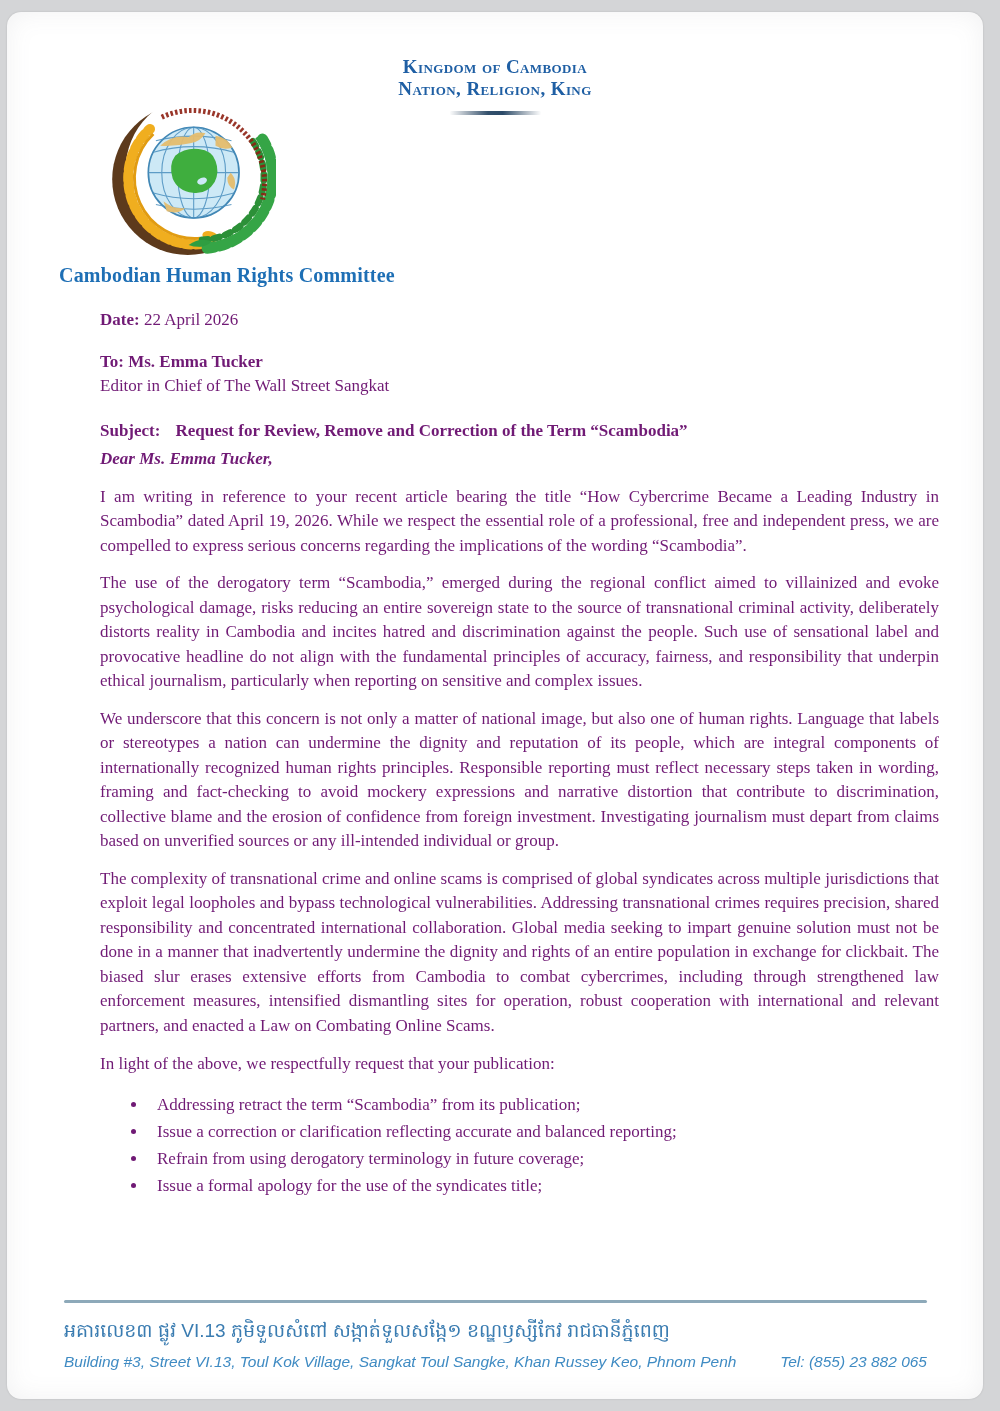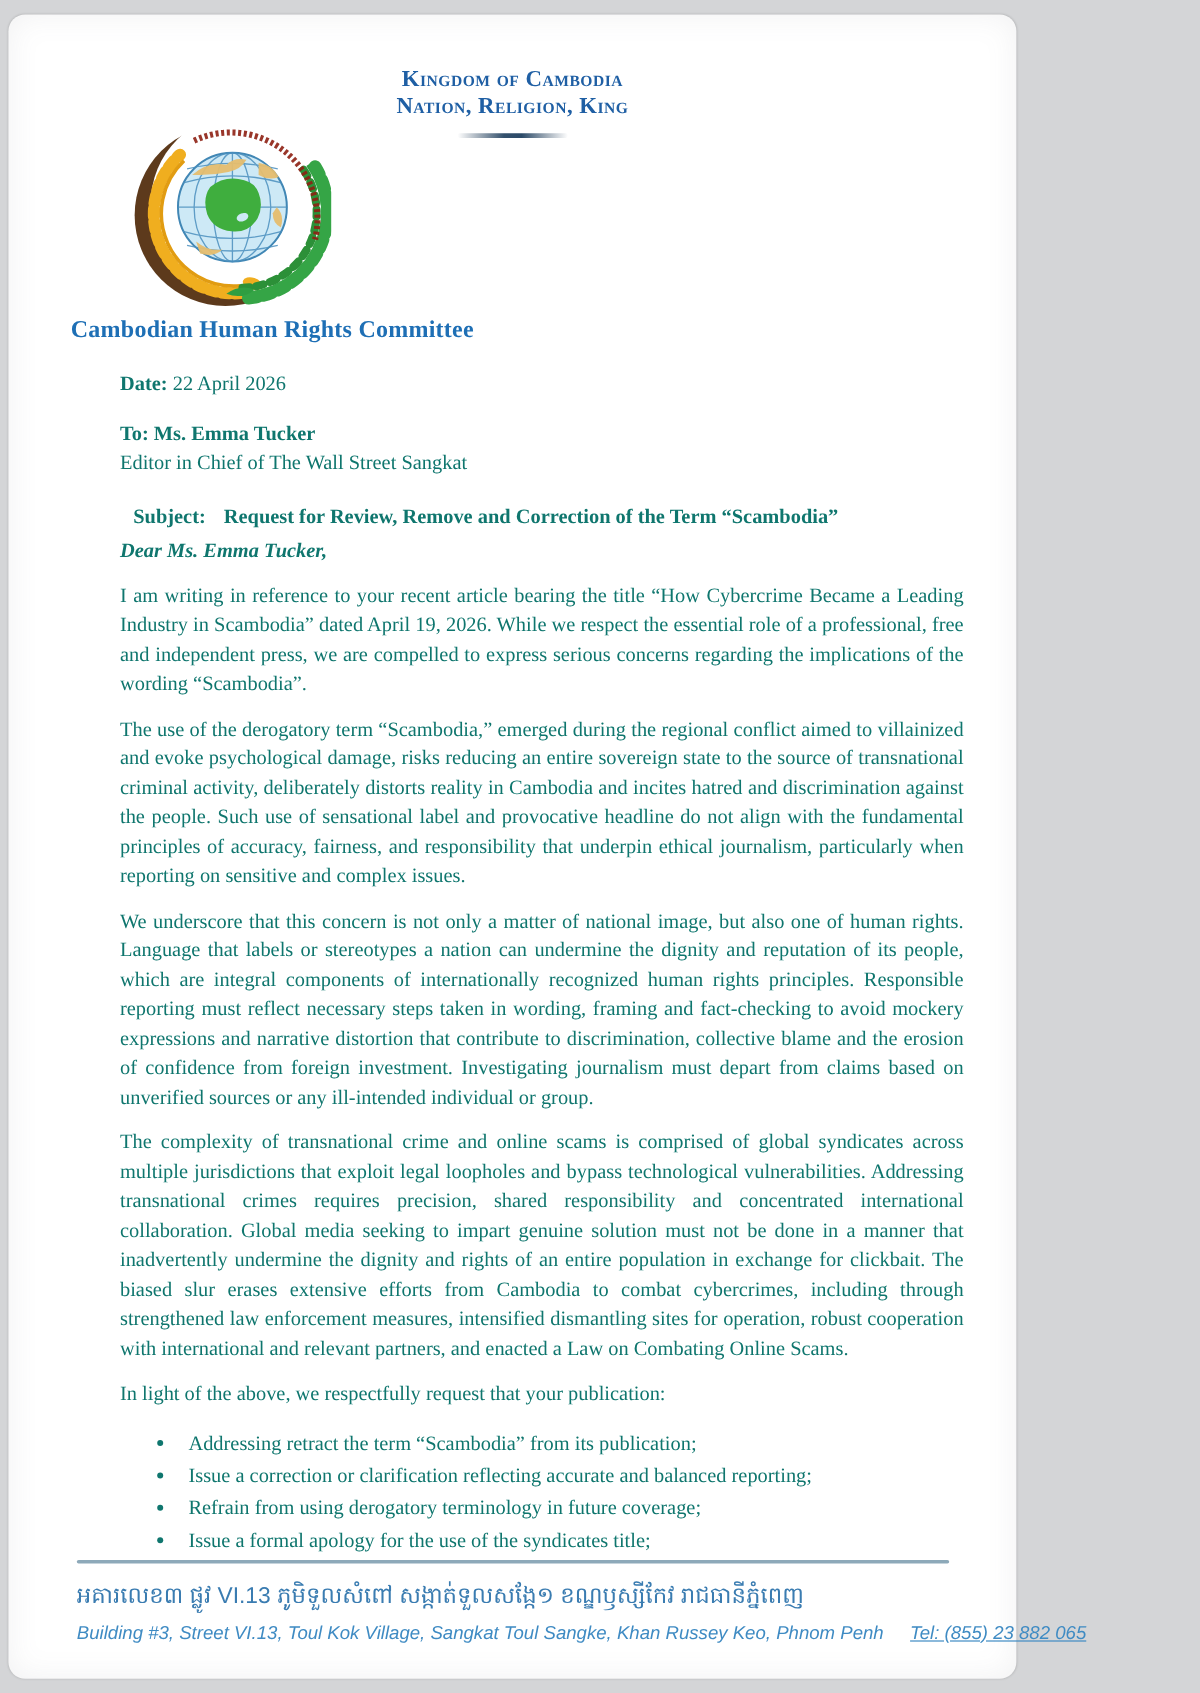--- a/index.html
+++ b/index.html
@@ -10,21 +10,21 @@
     position:relative;
     overflow:hidden;
   }
   .canvas{
     position:absolute;inset:0;
     padding:12px 7px 12px 7px;
     box-sizing:border-box;
   }
   .page{
     position:relative;
-    width:840px;height:1387px;
+    width:976px;height:1387px;
     background:#ffffff;
     border-radius:14px;
     box-shadow:inset 0 0 26px rgba(120,120,128,0.10), 0 0 2px rgba(0,0,0,0.15);
     box-sizing:border-box;
     color:#1d1d1d;
   }
   
   .hdr-center{
     position:absolute;left:50%;top:44px;transform:translateX(-50%);
     text-align:center;white-space:nowrap;
@@ -56,26 +56,26 @@
     color:#1e6fb5;
     letter-spacing:0.2px;
     white-space:nowrap;
   }
   
   .letter-body{
     position:absolute;left:0;right:0;top:288px;
     padding:0 44px 0 93px;
     font-size:17px;
     line-height:24.5px;
-    color:#0f766e;
+    color:#701a75;
     font-family:Liberation Serif, serif;
   }
   .date-line{margin:8px 0 0;}
   .to-block{margin:17px 0 0;}
-  .subject-line{margin:20px 11px 0;font-weight:bold;}
+  .subject-line{margin:20px 0 0;font-weight:bold;}
   .subject-label{display:inline-block;margin-right:15px;}
   .salutation{margin:4px 0 0;font-weight:bold;font-style:italic;}
   p.para{
     margin:13px 0 0;
     text-align:justify;
   }
   .request-intro{margin:14px 0 16px;}
   ul.request-list{
     margin:3px 0 0;
     padding-left:48px;
@@ -102,21 +102,21 @@
   }
   .footer-row{
     display:flex;justify-content:space-between;align-items:flex-start;
     font-family:"Liberation Sans","DejaVu Sans",sans-serif;
     font-style:italic;
     font-size:15.5px;line-height:24px;
     color:#3f8bc3;
     margin-top:4px;
     white-space:nowrap;
   }
-  .footer-tel{margin-left:22px;text-decoration:underline;}
+  .footer-tel{margin-left:22px;}
 </style>
 </head>
 <body>
 
 <div class="canvas">
   <div class="page">
 
     <div class="hdr-center">
       <div class="hdr-line">Kingdom of Cambodia</div>
       <div class="hdr-line">Nation, Religion, King</div>

